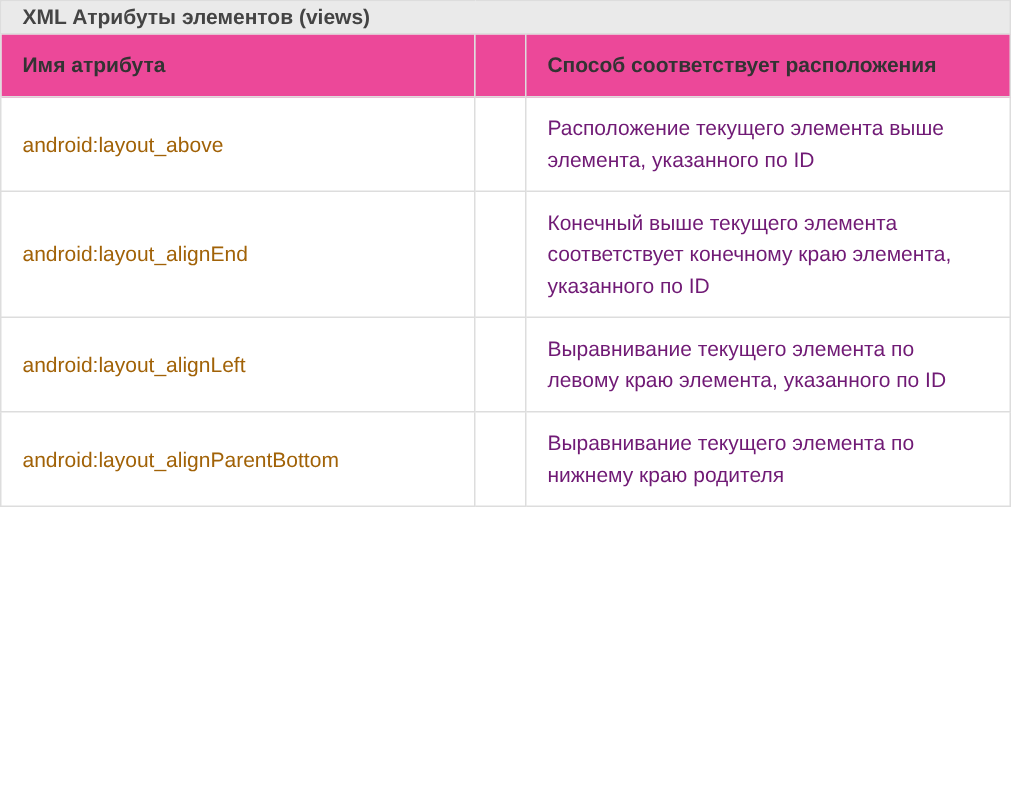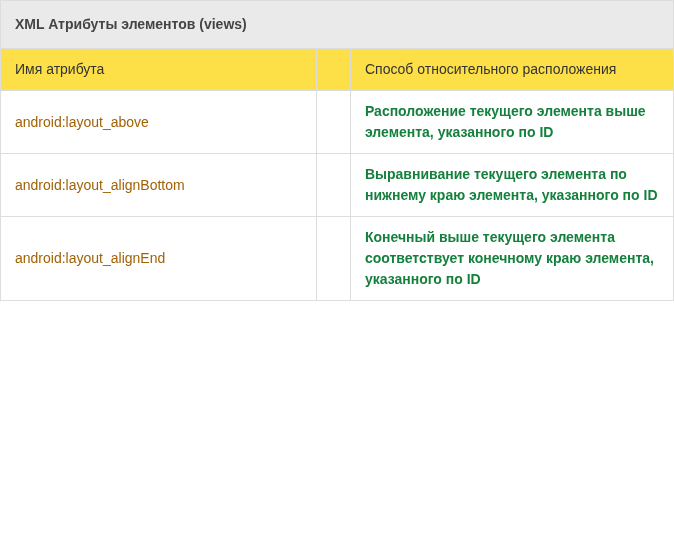--- a/index.html
+++ b/index.html
@@ -23,81 +23,87 @@
       border: 1px solid #ddd;
       padding: 10px 14px;
       text-align: left;
       vertical-align: middle;
       line-height: 1.5;
     }
     .table-title {
       background: #eaeaea;
       font-weight: bold;
       color: #444;
-      padding: 13px 14px;
+      padding: 0 14px;
     }
     th {
-      font-weight: normal;
+      font-weight: bold;
       color: #333;
-      background: #fde047;
+      background: #ec4899;
     }
     .col-attr {
       width: 47%;
     }
     .col-spacer {
       width: 5%;
     }
     .col-desc {
       width: 48%;
     }
     .attr-link {
       color: #a16207;
       text-decoration: none;
       cursor: pointer;
     }
     .desc-cell {
-      color: #15803d;
-      font-weight: bold;
+      color: #701a75;
     }
   </style>
 </head>
 <body>
 
 <table>
   <colgroup>
     <col class="col-attr">
     <col class="col-spacer">
     <col class="col-desc">
   </colgroup>
   <thead>
     <tr>
       <th colspan="3" class="table-title">XML Атрибуты элементов (views)</th>
     </tr>
     <tr>
       <th>Имя атрибута</th>
       <th></th>
-      <th>Способ относительного расположения</th>
+      <th>Способ соответствует расположения</th>
     </tr>
   </thead>
   <tbody>
     <tr>
       <td>
         <a class="attr-link">android:layout_above</a>
       </td>
       <td></td>
       <td class="desc-cell">Расположение текущего элемента выше элемента, указанного по ID</td>
     </tr>
     <tr>
       <td>
-        <a class="attr-link">android:layout_alignBottom</a>
-      </td>
-      <td></td>
-      <td class="desc-cell">Выравнивание текущего элемента по нижнему краю элемента, указанного по ID</td>
-    </tr>
-    <tr>
-      <td>
         <a class="attr-link">android:layout_alignEnd</a>
       </td>
       <td></td>
       <td class="desc-cell">Конечный выше текущего элемента соответствует конечному краю элемента, указанного по ID</td>
     </tr>
+    <tr>
+      <td>
+        <a class="attr-link">android:layout_alignLeft</a>
+      </td>
+      <td></td>
+      <td class="desc-cell">Выравнивание текущего элемента по левому краю элемента, указанного по ID</td>
+    </tr>
+    <tr>
+      <td>
+        <a class="attr-link">android:layout_alignParentBottom</a>
+      </td>
+      <td></td>
+      <td class="desc-cell">Выравнивание текущего элемента по нижнему краю родителя</td>
+    </tr>
   </tbody>
 </table>
 
 </body></html>

